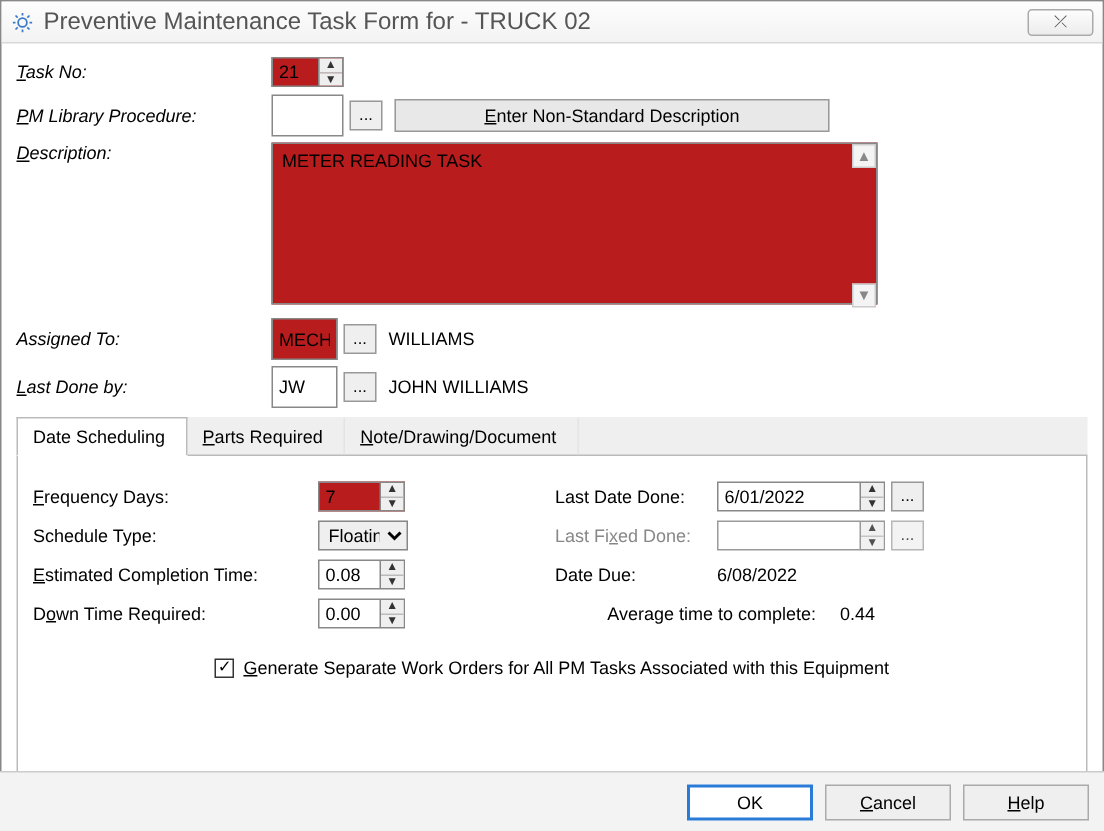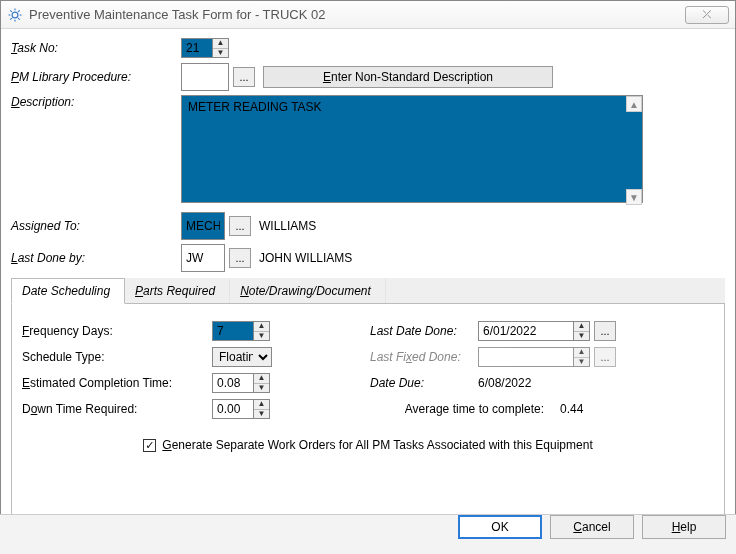--- a/index.html
+++ b/index.html
@@ -21,34 +21,34 @@
     background: linear-gradient(#fdfdfd,#f3f3f3);
     border-bottom: 1px solid #d8d8d8;
     display: flex;
     align-items: center;
     padding: 0 6px;
   }
   .titlebar .icon {
     width: 16px; height: 16px; margin-right: 6px;
     display:inline-flex;align-items:center;justify-content:center;
   }
-  .titlebar .title { color:#555; flex:1; font-size:13px; }
+  .titlebar .title { color:#555; flex:1; font-size:16px; }
   .titlebar .closebox {
     width: 44px; height: 18px;
     border:1px solid #aaa; border-radius:3px;
     background:linear-gradient(#fdfdfd,#ececec);
     display:flex;align-items:center;justify-content:center;
     font-size:11px;color:#555;
     font-family: Arial, sans-serif;
   }
   .content { padding: 8px 10px 0 10px; }
   .row { display:flex; align-items:center; margin-bottom:4px; min-height:22px; }
   .lbl { width: 170px; font-style: italic; }
   .u { text-decoration: underline; }
-  .pink { background:#0369a1;justify-content:space-between; }
+  .pink { background:#b91c1c;justify-content:space-between; }
   .spin {
     display:inline-flex; align-items:stretch; height:20px;
     border:1px solid #888;
   }
   .spin input {
     border:none; outline:none; padding:1px 4px; font:inherit; width:30px;
     background:transparent;
   }
   .spin .btns { display:flex; flex-direction:column; width:16px; border-left:1px solid #888;}
   .spin .btns div {
@@ -78,48 +78,48 @@
     position:absolute; right:1px; width:16px;height:16px;
     display:flex;align-items:center;justify-content:center;
     color:#888;font-size:10px;border:1px solid #ccc;background:#f4f4f4;
   }
   .sb-up{top:1px;} .sb-dn{bottom:1px;}
   .tabs {
     display:flex; border-bottom:1px solid #bbb; margin-top:6px;
     background:#efefef;
   }
   .tab {
-    padding:5px 14px 5px 10px; font-size:12px; border-right:1px solid #e4e4e4;font-style:italic;
+    padding:5px 14px 5px 10px; font-size:12px; border-right:1px solid #e4e4e4;
   }
   .tab.active {
     background:#fff; border:1px solid #bbb; border-bottom:1px solid #fff;
     margin-bottom:-1px; border-left:1px solid #bbb;
   }
   .tab:not(.active){ border-top:1px solid transparent;}
   .tabbody {
     border:1px solid #bbb; border-top:none;
     padding:16px 10px 10px 10px;
     height: 230px;
   }
   .cols { display:flex; gap:4px; }
   .col { flex:1; }
   .srow { display:flex; align-items:center; margin-bottom:4px; min-height:22px; }
   .slbl { width: 190px; }
-  .slbl2 { width: 108px; font-style: italic; }
+  .slbl2 { width: 108px; }
   select.sel {
     border:1px solid #888; height:20px; font:inherit; background:#efefef;
     padding:0 2px;
   }
   .disabled-text { color:#888; }
   .chkrow { display:flex;align-items:center;justify-content:center;margin-top:14px;gap:6px;}
   .chkbox { width:13px;height:13px;border:1px solid #333;display:inline-flex;align-items:center;justify-content:center;font-size:11px;line-height:1;}
   .footer {
     position:absolute; bottom:0; left:0; right:0;
     border-top:1px solid #ccc; background:#f3f3f3;
-    height:40px; display:flex; justify-content:flex-end;
+    height:40px; display:flex; align-items:center; justify-content:flex-end;
     padding:0 10px; gap:8px;
   }
   .dlg-btn {
     width:84px; height:24px; border:1px solid #aaa;
     background:#efefef; display:flex;align-items:center;justify-content:center;
   }
   .dlg-btn.default { border:2px solid #2a7bd8; background:#fff;}
 </style>
 </head>
 <body>
@@ -160,21 +160,21 @@
   <div class="row">
     <div class="lbl"><span class="u">P</span>M Library Procedure:</div>
     <input class="txt" style="width: 48px;" value="">
     <div class="small-btn">...</div>
     <div class="wide-btn" style="margin-left:8px;flex:0 0 290px;justify-content:center"><span class="u">E</span>nter Non-Standard Description</div>
   </div>
 
   <div class="row" style="align-items:flex-start">
     <div class="lbl"><span class="u">D</span>escription:</div>
     <div class="desc-wrap">
-      <textarea class="desc pink" style="width: 462px; height: 108px;">METER READING TASK</textarea>
+      <textarea class="desc pink" style="width: 404px; height: 108px;">METER READING TASK</textarea>
       <div class="sb-arrow sb-up">▲</div>
       <div class="sb-arrow sb-dn">▼</div>
     </div>
   </div>
 
   <div class="row" style="margin-top:6px">
     <div class="lbl">Assigned To:</div>
     <input class="txt pink" style="width: 44px;" value="MECH">
     <div class="small-btn">...</div>
     <span style="margin-left:8px">WILLIAMS</span>

